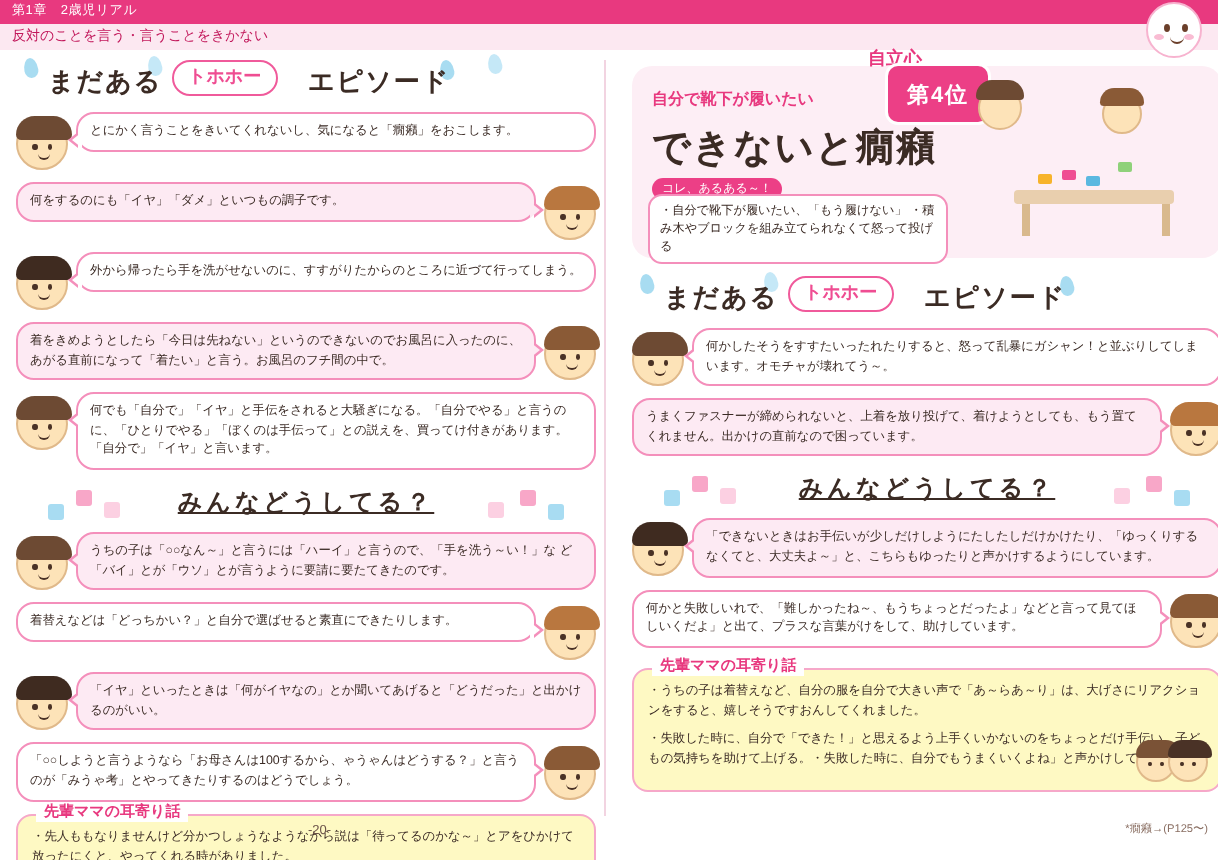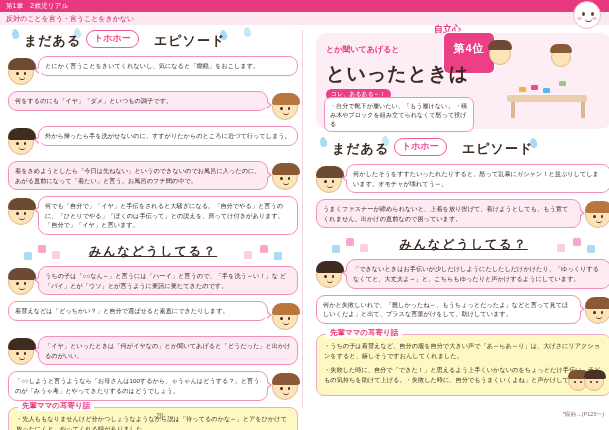--- a/index.html
+++ b/index.html
@@ -138,21 +138,21 @@
   
   .rank-wrap{ position:relative; height:104px; }
   .rank-bg{
     position:absolute; left:0; top:6px; width:295px; height:96px;
     background:#fdeef5; border-radius:10px;
   }
   .rank-lead{
     position:absolute; left:10px; top:17px; font-size:8px; color:#e8397f; font-weight:bold;
   }
   .rank-badge{
-    position:absolute; left:128px; top:6px; width:50px; height:40px;
+    position:absolute; left:128px; top:6px; width:50px; height:28px;
   }
   .rank-badge .ribbon{
     position:absolute; inset:0; background:#ec3f86; border-radius:5px;
     box-shadow:0 0 0 1.5px #fff;
   }
   .rank-badge .txt{ position:absolute; inset:0; color:#fff; font-size:11px; font-weight:bold;
     text-align:center; line-height:30px; letter-spacing:1px;}
   .rank-title{
     position:absolute; left:10px; top:34px; font-size:19px; font-weight:bold;
     color:#3b2b24; letter-spacing:1px;
@@ -309,26 +309,26 @@
     </div>
 
     <div class="pg pgL">-20-</div>
   </div>
 
   <div class="colR">
 
     <div class="rank-wrap">
       <div class="rank-bg"></div>
       <div class="crown">自立心</div>
-      <div class="rank-lead">とか聞いてあげると</div>
+      <div class="rank-lead">自分で靴下が履いたい</div>
       <div class="rank-badge">
         <div class="ribbon"></div>
         <div class="txt">第4位</div>
       </div>
-      <div class="rank-title">といったときは</div>
+      <div class="rank-title">できないと癇癪</div>
       <div class="pink-tag" style="top:62px;">コレ、あるある～！</div>
       <div class="pink-box" style="top:70px;">・自分で靴下が履いたい、「もう履けない」
 ・積み木やブロックを組み立てられなくて怒って投げる</div>
 
       <div class="kids-scene">
         <div class="kid" style="left:4px;top:6px;width:22px;height:22px;background:#fde3b8;border:1px solid #e0b98a;"></div>
         <div class="kid" style="left:3px;top:3px;width:24px;height:10px;background:#6d4a33;border-radius:12px 12px 3px 3px;"></div>
         <div class="kid" style="left:66px;top:10px;width:20px;height:20px;background:#fde3b8;border:1px solid #e0b98a;"></div>
         <div class="kid" style="left:65px;top:7px;width:22px;height:9px;background:#8a5a36;border-radius:11px 11px 3px 3px;"></div>
         <div class="table"></div>

